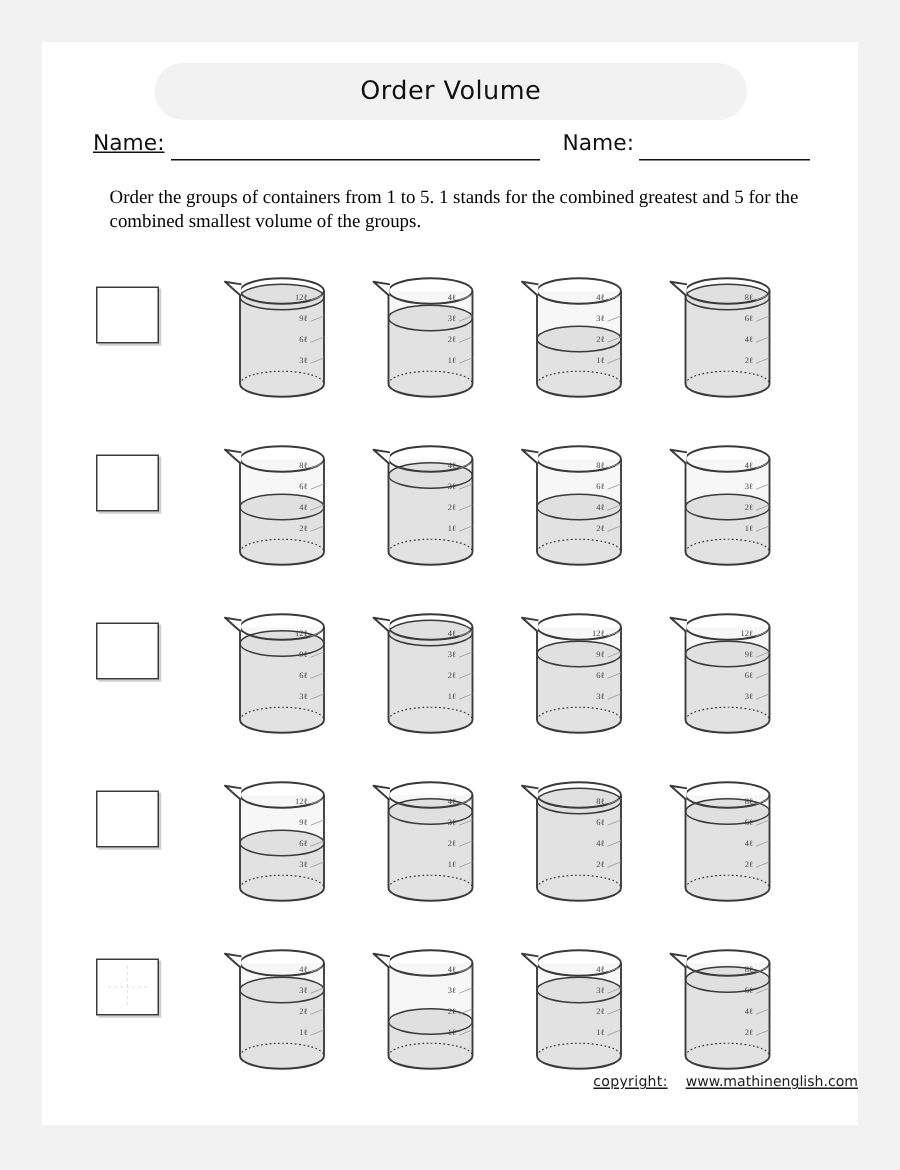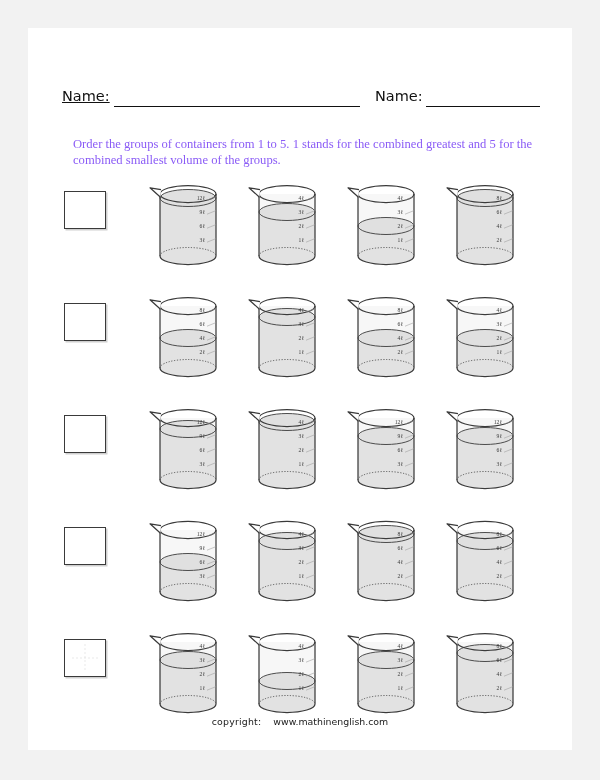--- a/index.html
+++ b/index.html
@@ -68,26 +68,26 @@
     border-bottom: 1.6px solid #111;
     height: 0;
   }
   .rule-name { left: 52px; top: 18px; width: 246px; }
   .rule-class { left: 364px; top: 18px; width: 114px; }
 
   
   .instructions {
     position: absolute;
     left: 45px;
-    top: 108px;
+    top: 95px;
     width: 470px;
     font-family: "Liberation Serif", serif;
     font-size: 12.6px;
     line-height: 16px;
-    color: #8b5cf6;
+    color: #000000;
   }
 
   
   .rowarea {
     position: absolute;
     left: 0;
     top: 140px;
     width: 544px;
   }
   .qrow {
@@ -139,33 +139,37 @@
     font-size: 5.6px;
     fill: #3a3a3a;
   }
 
   
   .footer {
     position: absolute;
     left: 0;
     top: 688px;
     width: 544px;
-    text-align: center;
+    text-align: right;
     font-family: "DejaVu Sans", sans-serif;
     font-size: 9.4px;
     color: #1a1a1a;
+    text-decoration: underline;
   }
   .footer .cr { letter-spacing: .2px; }
   .footer .url { margin-left: 12px; }
 </style>
 </head>
 <body>
 
 <div class="page">
 
+  <div class="title-pill">
+    <div class="title-text">Order Volume</div>
+  </div>
 
   <div class="namerow">
     <div class="label-name">Name:</div>
     <div class="rule rule-name"></div>
     <div class="label-class">Name:</div>
     <div class="rule rule-class"></div>
   </div>
 
   <div class="instructions">Order the groups of containers from 1 to 5. 1 stands for the combined greatest and 5 for the combined smallest volume of the groups.</div>
 

